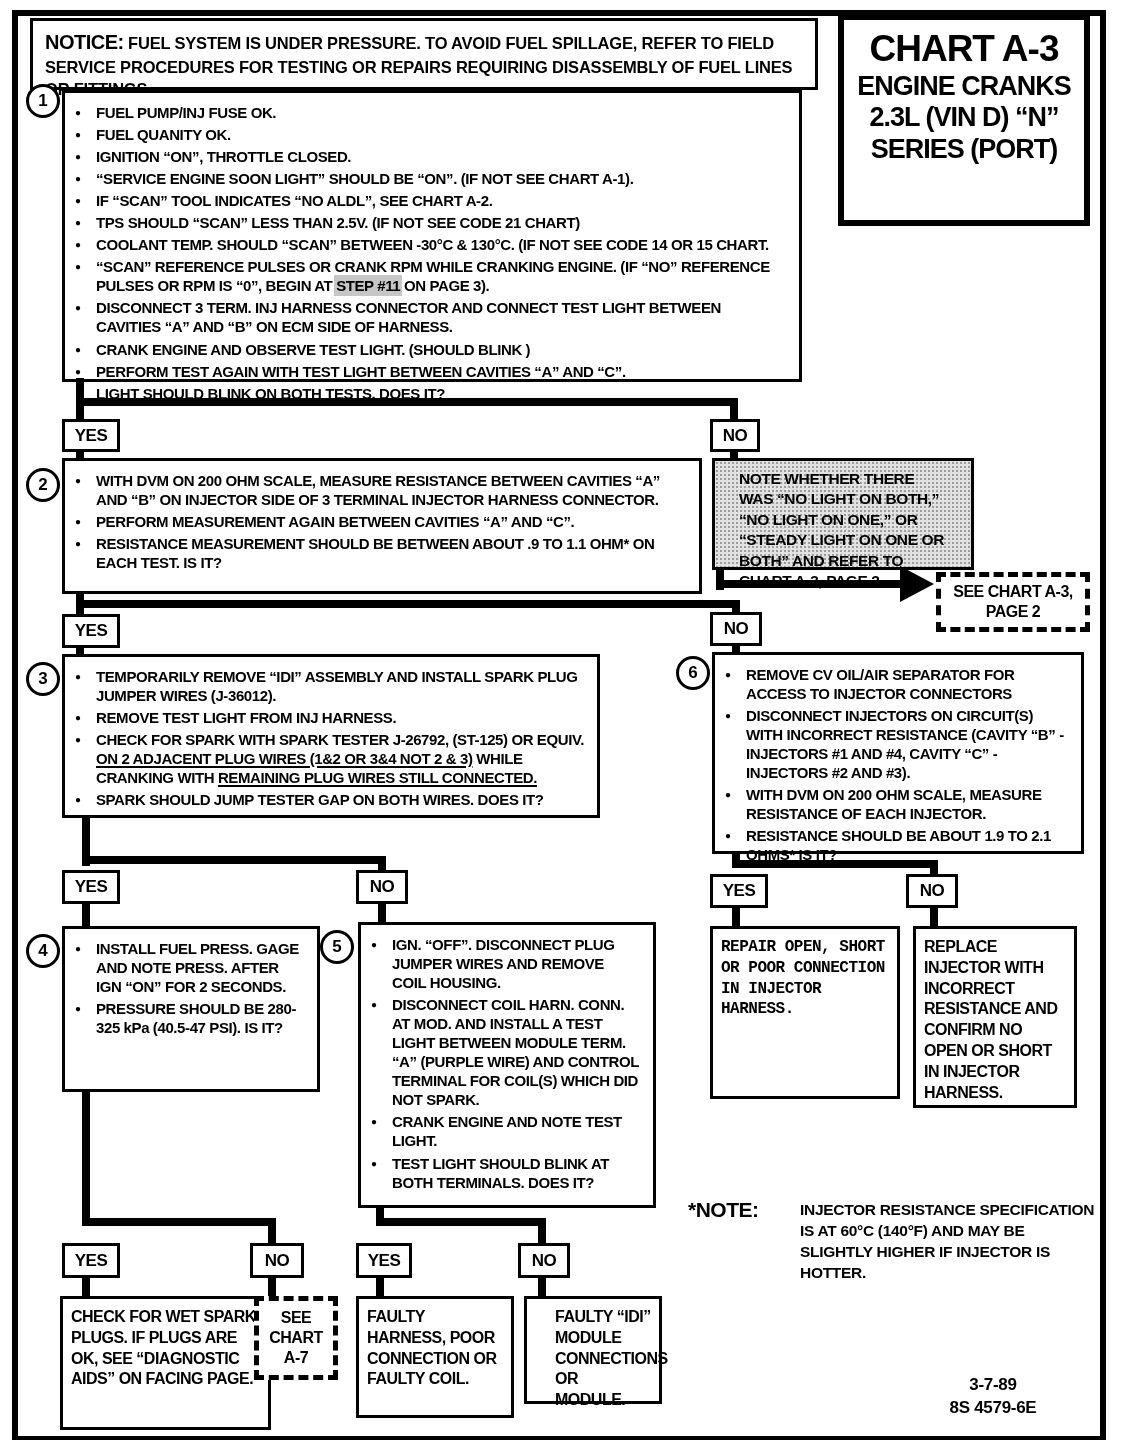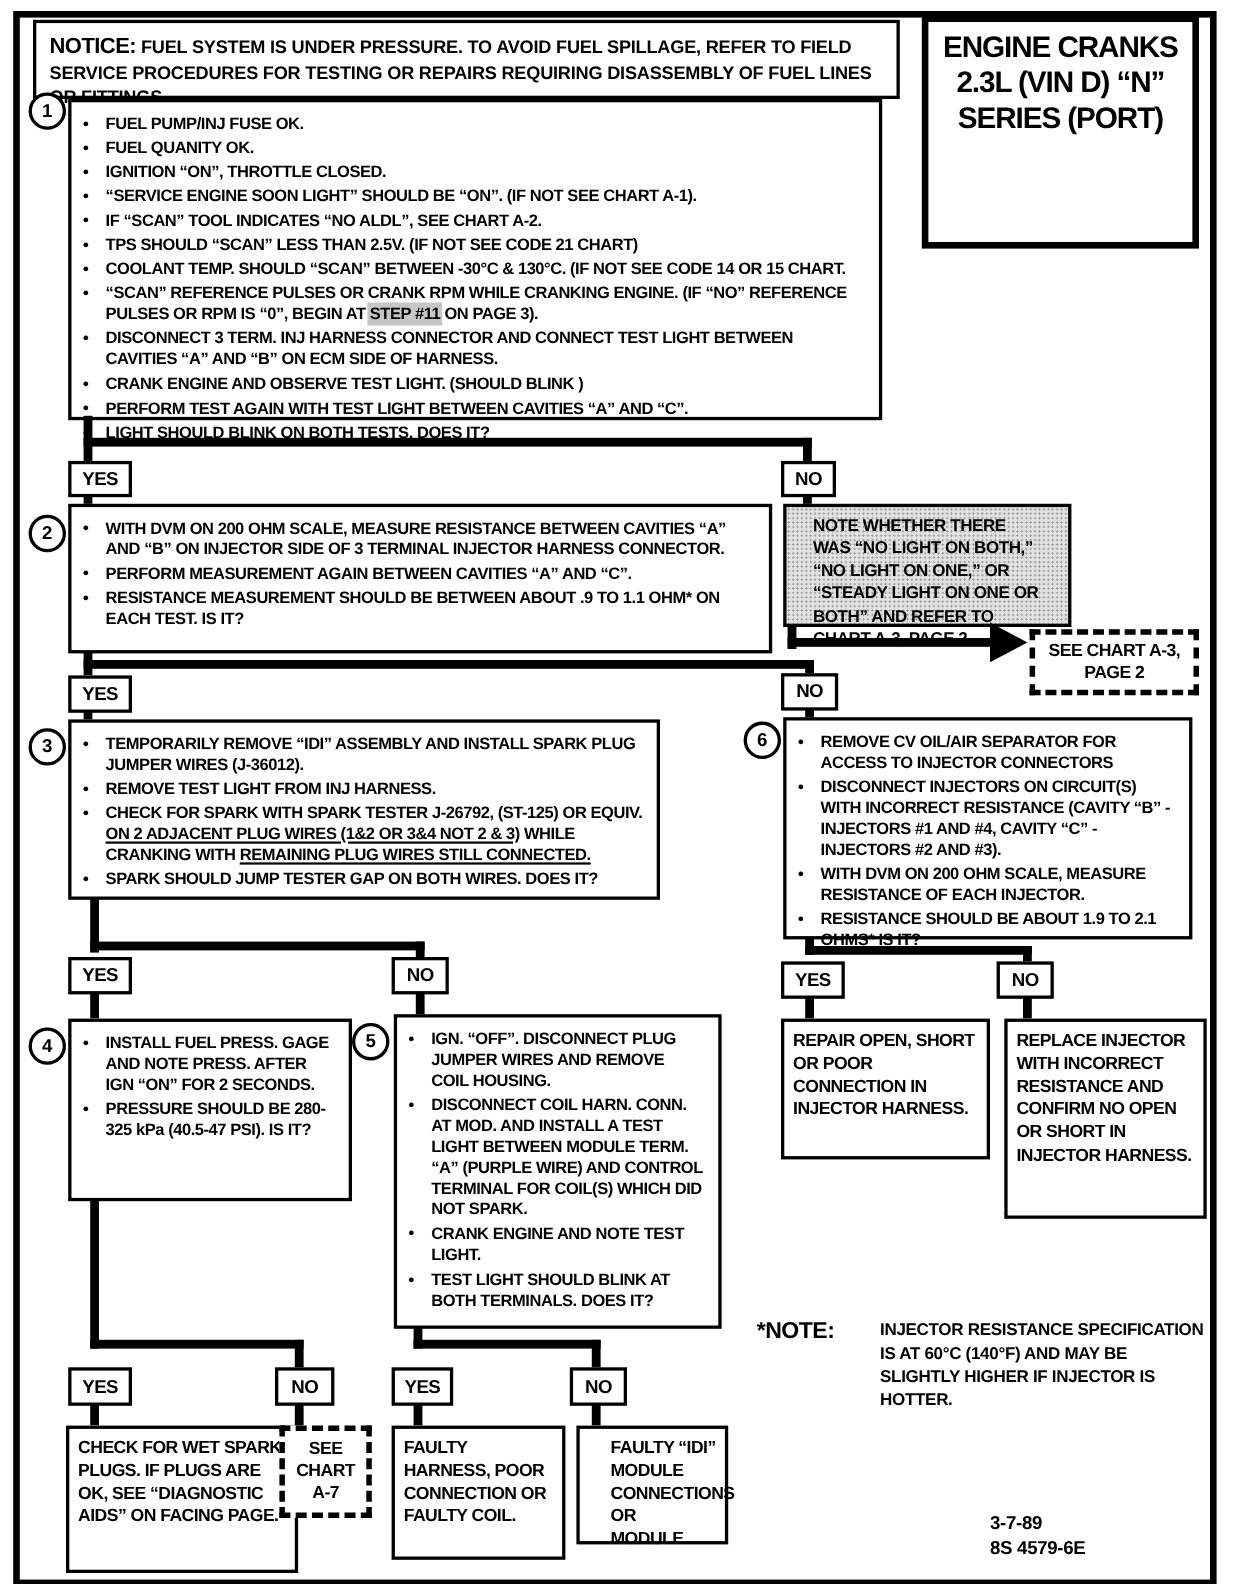--- a/index.html
+++ b/index.html
@@ -21,32 +21,33 @@
   .shaded{background-color:#e2e2e2;background-image:radial-gradient(#9c9c9c 0.8px,transparent 1.1px);background-size:4px 4px;border:3px solid #000;padding:8px 24px;box-sizing:border-box;font-weight:bold;font-size:15.5px;line-height:1.32;letter-spacing:-0.4px;}
   .noticebox{border:3px solid #000;padding:8px 12px;box-sizing:border-box;font-size:16.5px;font-weight:bold;line-height:1.35;letter-spacing:-0.2px;}
   .noticelabel{font-size:20px;letter-spacing:-0.5px;}
   .titlebox{border:6px solid #000;box-sizing:border-box;text-align:center;font-weight:bold;letter-spacing:-1px;padding-top:8px;}
   .t1{font-size:37px;line-height:1.15;}
   .t2{font-size:23px;line-height:1.25;}
   .t3{font-size:27px;line-height:1.18;}
   .arrowhead{width:0;height:0;border-top:18px solid transparent;border-bottom:18px solid transparent;border-left:34px solid #000;}
   .notetext{font-weight:bold;font-size:15.5px;line-height:1.35;letter-spacing:-0.3px;}
   .notelabel{font-weight:bold;font-size:21px;letter-spacing:-0.5px;}
-  .footer{font-weight:bold;font-size:17px;line-height:1.35;text-align:left;letter-spacing:-0.3px;}
+  .footer{font-weight:bold;font-size:17px;line-height:1.35;text-align:center;letter-spacing:-0.3px;}
 </style>
 </head>
 <body>
 
 <div class="abs pageborder"></div>
 
 <div class="abs noticebox" style="left:30px;top:18px;width:788px;height:72px;">
   <span class="noticelabel">NOTICE:</span><span> FUEL SYSTEM IS UNDER PRESSURE.  TO AVOID FUEL SPILLAGE, REFER TO FIELD SERVICE PROCEDURES FOR TESTING OR REPAIRS REQUIRING DISASSEMBLY OF FUEL LINES OR FITTINGS.</span>
 </div>
 
 <div class="abs titlebox" style="left:838px;top:14px;width:252px;height:212px;">
+  <div class="t1">CHART A-3</div>
   <div class="t3">ENGINE CRANKS</div>
   <div class="t3">2.3L (VIN D)  “N”</div>
   <div class="t3">SERIES (PORT)</div>
 </div>
 
 <div class="abs circ" style="left:26px;top:84px;">1</div>
 <div class="abs stepbox btext" style="left:62px;top:90px;width:740px;height:292px;">
     <div class="brow">
       <span class="dot">●</span>
       <div class="btxt">FUEL PUMP/INJ FUSE OK.</div>
@@ -218,22 +219,22 @@
     <div class="brow">
       <span class="dot">●</span>
       <div class="btxt">CRANK ENGINE AND NOTE TEST LIGHT.</div>
     </div>
     <div class="brow">
       <span class="dot">●</span>
       <div class="btxt">TEST LIGHT SHOULD BLINK AT BOTH TERMINALS.  DOES IT?</div>
     </div>
   </div>
 
-<div class="abs result" style="left:710px;top:926px;width:190px;height:128px;">REPAIR OPEN, SHORT OR POOR CONNECTION IN INJECTOR HARNESS.</div>
-<div class="abs result" style="left:913px;top:926px;width:184px;height:182px;">REPLACE INJECTOR WITH INCORRECT RESISTANCE AND CONFIRM NO OPEN OR SHORT IN INJECTOR HARNESS.</div>
+<div class="abs result" style="left:710px;top:926px;width:190px;height:173px;font-family:Liberation Mono, monospace;">REPAIR OPEN, SHORT OR POOR CONNECTION IN INJECTOR HARNESS.</div>
+<div class="abs result" style="left:913px;top:926px;width:164px;height:182px;">REPLACE INJECTOR WITH INCORRECT RESISTANCE AND CONFIRM NO OPEN OR SHORT IN INJECTOR HARNESS.</div>
 
 <div class="abs notelabel" style="left:688px;top:1198px;">*NOTE:</div>
 <div class="abs notetext" style="left:800px;top:1200px;width:300px;">INJECTOR RESISTANCE SPECIFICATION IS AT 60°C (140°F) AND MAY BE SLIGHTLY HIGHER IF INJECTOR IS HOTTER.</div>
 
 <div class="abs line" style="left:82px;top:1090px;width:8px;height:136px;"></div>
 <div class="abs line" style="left:82px;top:1218px;width:194px;height:8px;"></div>
 <div class="abs line" style="left:268px;top:1218px;width:8px;height:28px;"></div>
 <div class="abs decision" style="left:62px;top:1243px;width:58px;height:35px;">YES</div>
 <div class="abs decision" style="left:250px;top:1243px;width:54px;height:35px;">NO</div>
 <div class="abs line" style="left:82px;top:1276px;width:8px;height:20px;"></div>

